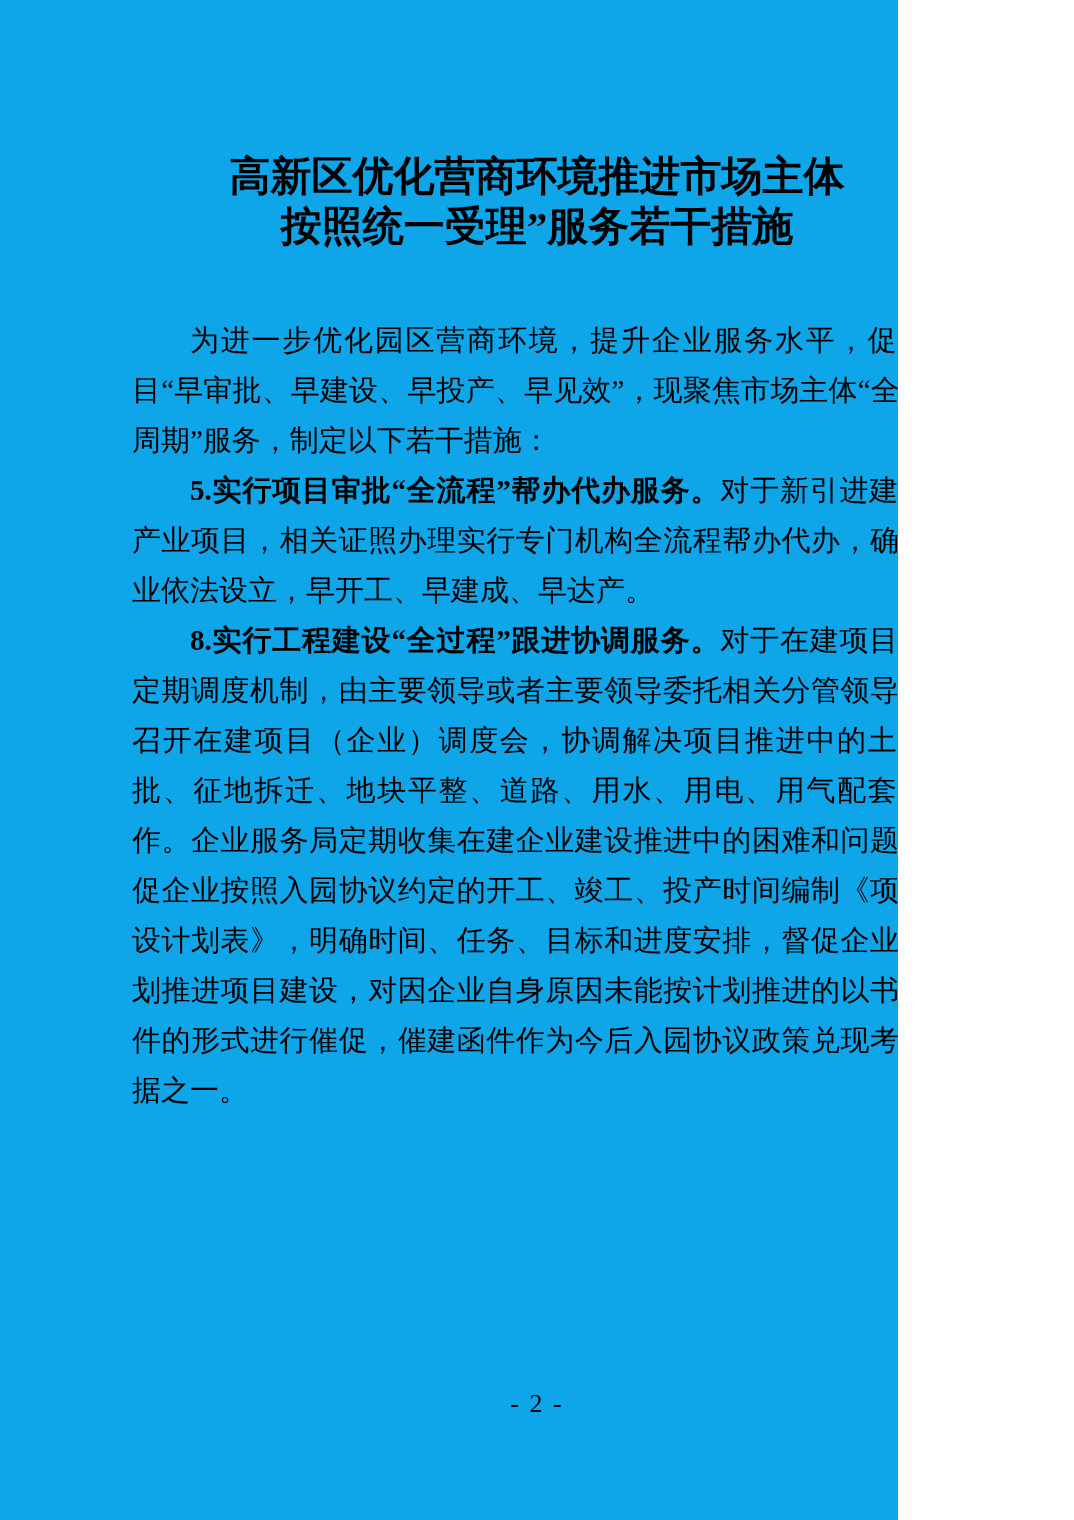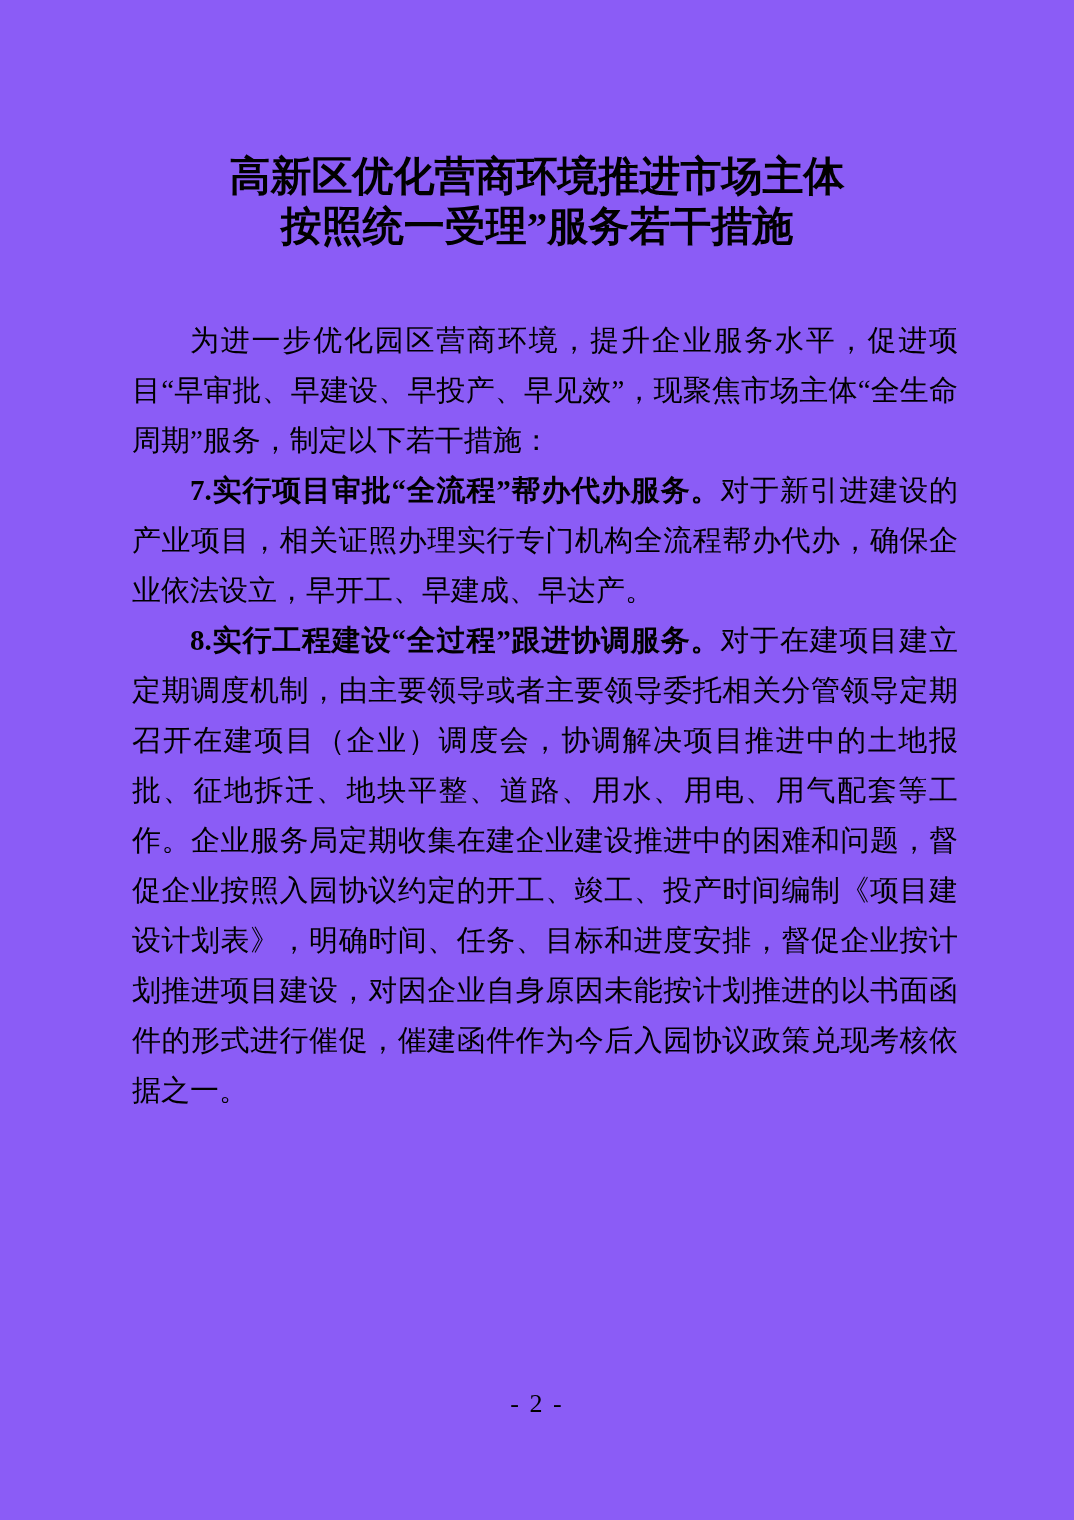--- a/index.html
+++ b/index.html
@@ -10,23 +10,23 @@
     width: 1074px;
     height: 1520px;
     background: #ffffff;
     position: relative;
     color: #000000;
     font-family: "Liberation Serif", "DejaVu Serif", serif;
   }
   .page {
     position: absolute;
     left: 0; top: 0;
-    width: 1074px;
+    width: 898px;
     height: 1520px;
-    background: #8b5cf6;
+    background: #0ea5e9;
     overflow: hidden;
   }
   .doc-title {
     position: absolute;
     top: 151px;
     left: 0;
     width: 1074px;
     margin: 0;
     text-align: center;
     font-size: 41px;
@@ -73,21 +73,21 @@
 
   <h1 class="doc-title">
     <span class="title-line">高新区优化营商环境推进市场主体</span>
     <span class="title-line">按照统一受理”服务若干措施</span>
   </h1>
 
   <div class="doc-body">
 
     <p class="para"><span>为进一步优化园区营商环境，提升企业服务水平，促进项目“早审批、早建设、早投产、早见效”，现聚焦市场主体“全生命周期”服务，制定以下若干措施：</span></p>
 
-    <p class="para"><b class="lead">7.实行项目审批“全流程”帮办代办服务。</b><span>对于新引进建设的产业项目，相关证照办理实行专门机构全流程帮办代办，确保企业依法设立，早开工、早建成、早达产。</span></p>
+    <p class="para"><b class="lead">5.实行项目审批“全流程”帮办代办服务。</b><span>对于新引进建设的产业项目，相关证照办理实行专门机构全流程帮办代办，确保企业依法设立，早开工、早建成、早达产。</span></p>
 
     <p class="para"><b class="lead">8.实行工程建设“全过程”跟进协调服务。</b><span>对于在建项目建立定期调度机制，由主要领导或者主要领导委托相关分管领导定期召开在建项目（企业）调度会，协调解决项目推进中的土地报批、征地拆迁、地块平整、道路、用水、用电、用气配套等工作。企业服务局定期收集在建企业建设推进中的困难和问题，督促企业按照入园协议约定的开工、竣工、投产时间编制《项目建设计划表》，明确时间、任务、目标和进度安排，督促企业按计划推进项目建设，对因企业自身原因未能按计划推进的以书面函件的形式进行催促，催建函件作为今后入园协议政策兑现考核依据之一。</span></p>
 
 
   </div>
 
   <div class="page-footer">- 2 -</div>
 
 </div>
 

